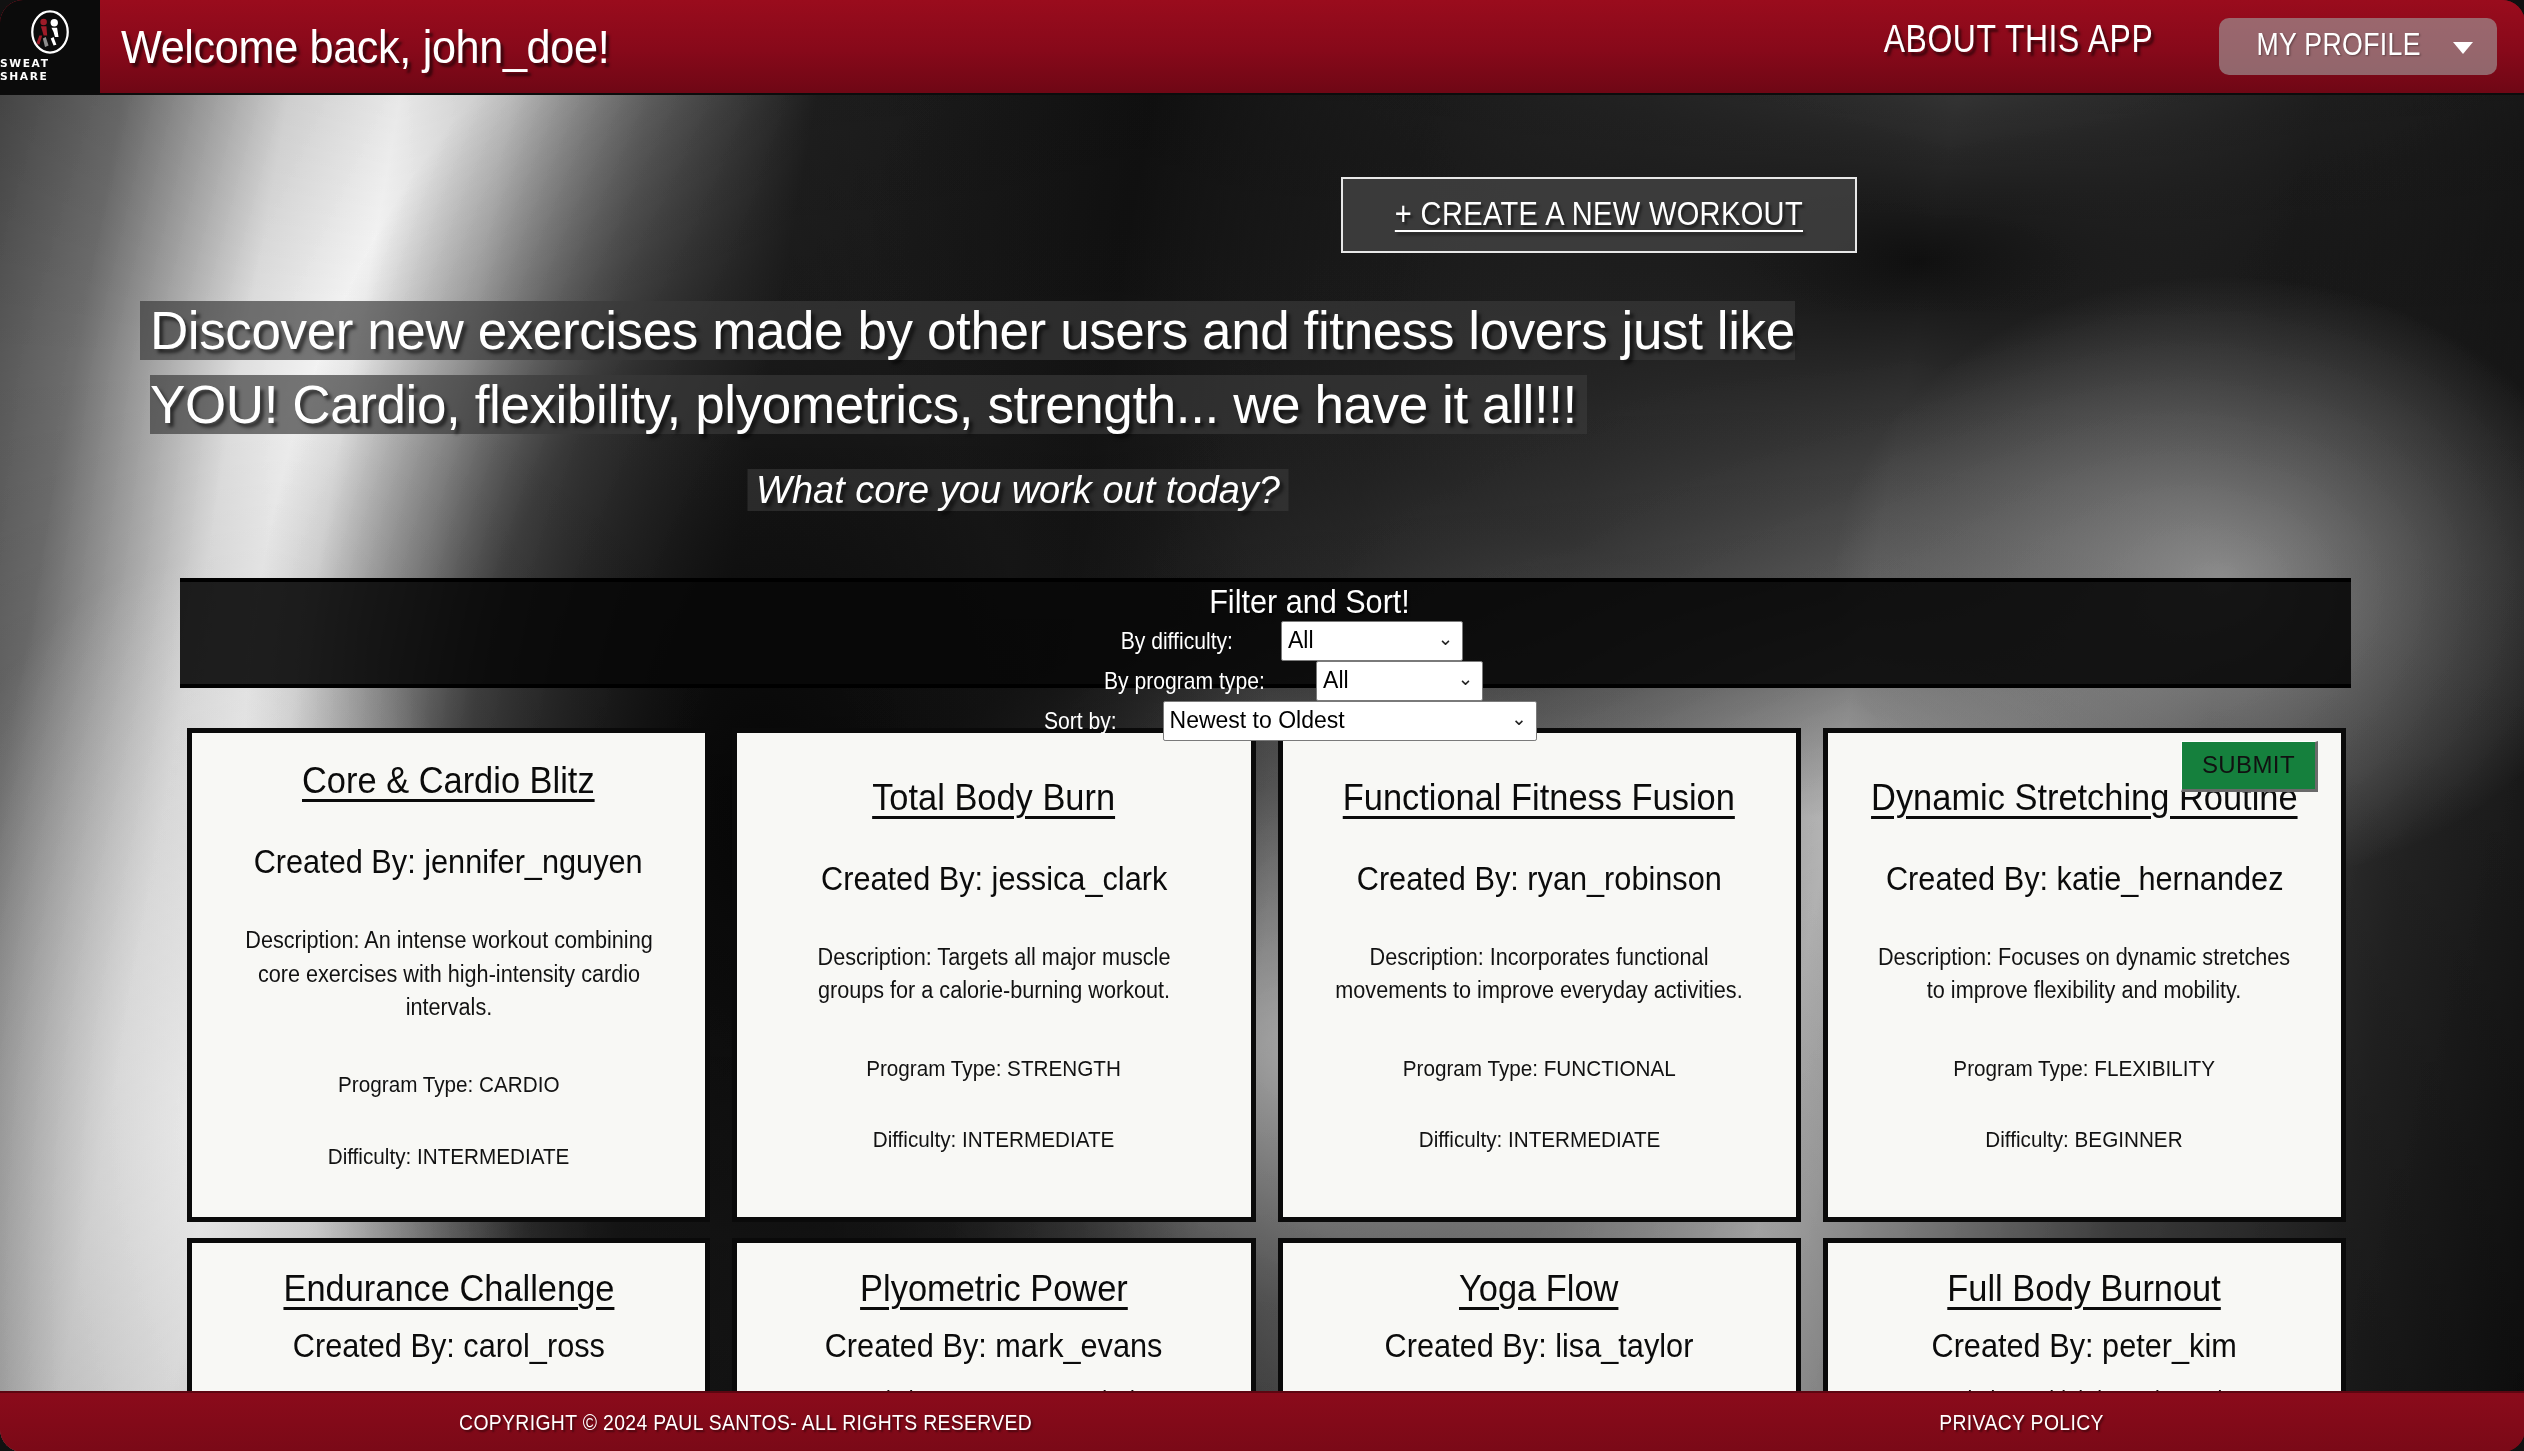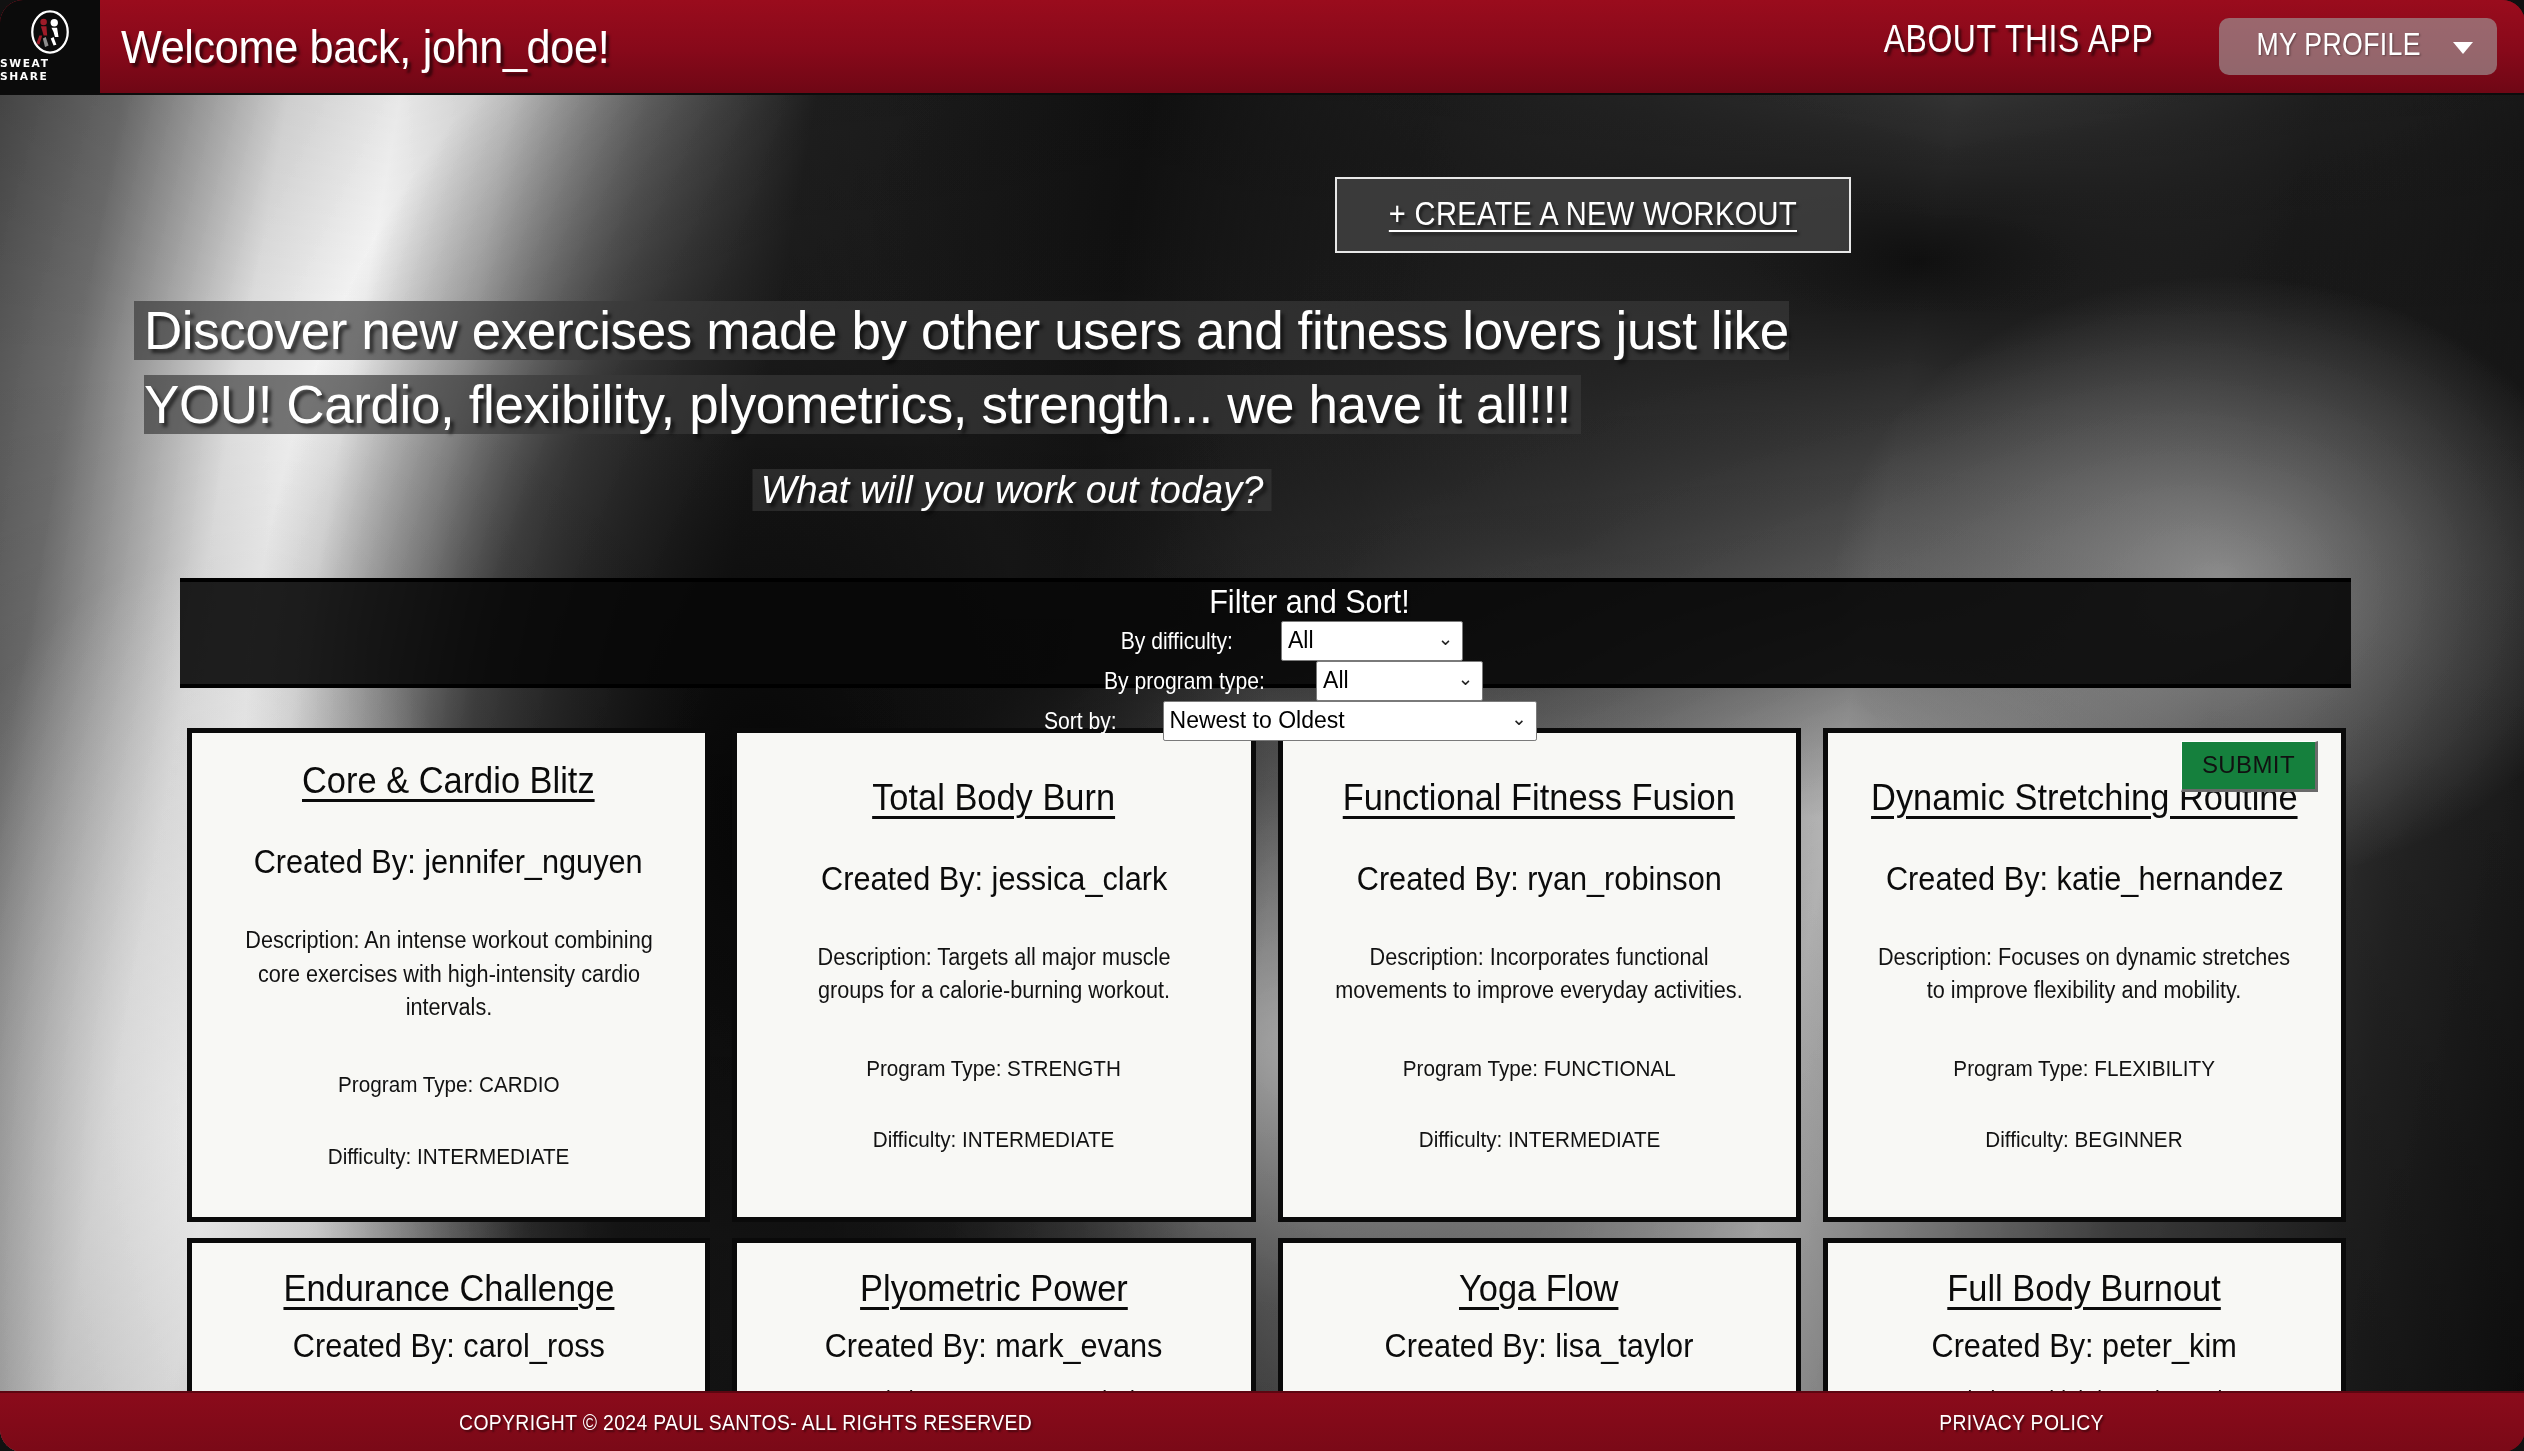--- a/index.html
+++ b/index.html
@@ -137,21 +137,21 @@
     width: 0; height: 0;
     border-left: 10.7px solid transparent;
     border-right: 10.7px solid transparent;
     border-top: 12px solid #ffffff;
     margin-top: 4.3px;
   }
 
   
   .hero {
     position: absolute;
-    top: 95px; left: 2px;
+    top: 95px; left: 8px;
     width: 2020px;
     z-index: 20;
   }
 
   .create-row {
     display: flex;
     justify-content: flex-end;
     padding: 82px 171px 0 0;
   }
   .create-btn {
@@ -438,21 +438,21 @@
       <div class="create-btn">
         <span>+ CREATE A NEW WORKOUT</span>
       </div>
     </div>
 
     <div class="hero-head-wrap">
       <span class="hero-head">Discover new exercises made by other users and fitness lovers just like YOU! Cardio, flexibility, plyometrics, strength... we have it all!!!</span>
     </div>
 
     <div class="hero-sub-wrap">
-      <span class="hero-sub">What will you work out today?</span>
+      <span class="hero-sub">What core you work out today?</span>
     </div>
   </div>
 
   <div class="filter-bar">
     <div class="filter-title">Filter and Sort!</div>
 
     <div class="filter-group">
       <span class="filter-label">By difficulty:</span>
       <span class="sel-wrap">
         <select class="sel sel-diff"><option value="All">All</option><option value="BEGINNER">BEGINNER</option><option value="INTERMEDIATE">INTERMEDIATE</option><option value="ADVANCED">ADVANCED</option></select>

